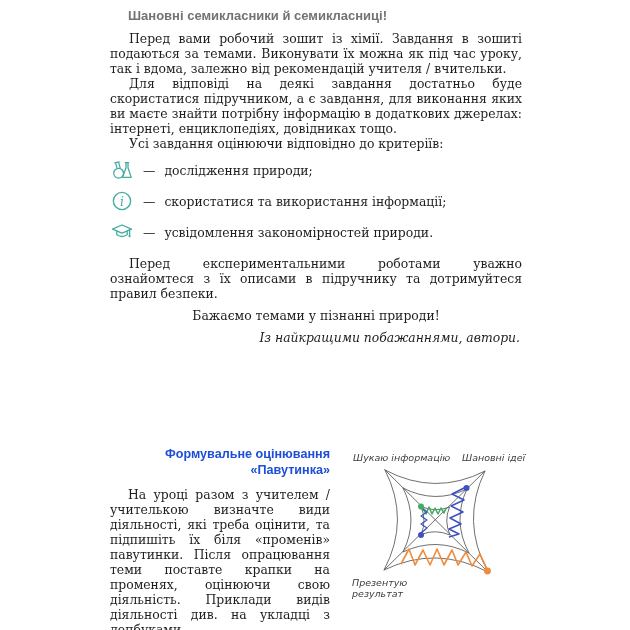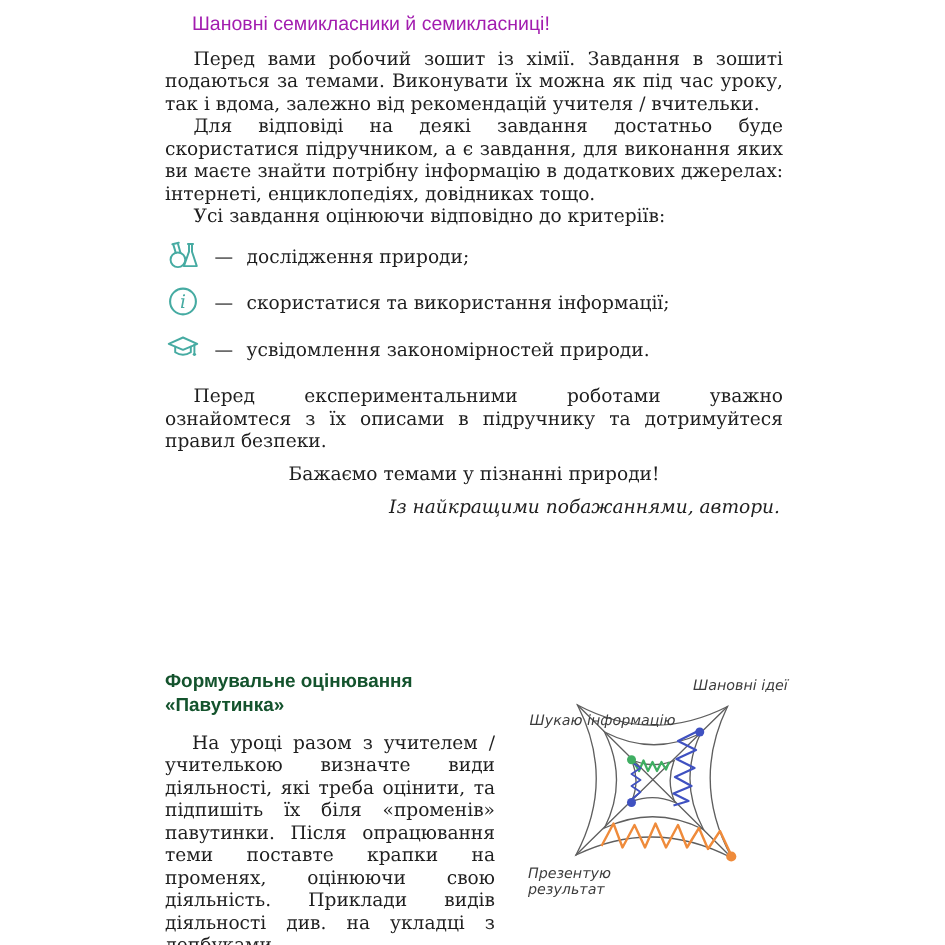--- a/index.html
+++ b/index.html
@@ -12,24 +12,24 @@
     overflow:hidden;
   }
   
   .intro{
     position:absolute;
     left:110px; top:8px;
     width:412px;
   }
   .h-teal{
     font-family:"Liberation Sans", sans-serif;
-    font-weight:normal;
+    font-weight:bold;
     font-size:13px;
     line-height:16px;
-    color:#a21caf;
+    color:#737373;
     margin:0 0 7px 18px;
   }
   .para{
     font-size:12.4px;
     line-height:15px;
     text-align:justify;
     text-indent:19px;
     margin:0;
     font-weight:500;
   }
@@ -62,42 +62,43 @@
   .assessment-left{
     position:absolute;
     left:110px; top:446px;
     width:220px;
   }
   .h-cyan{
     font-family:"Liberation Sans", sans-serif;
     font-weight:bold;
     font-size:12.6px;
     line-height:16px;
-    color:#14532d;
+    color:#1d4ed8;
     margin:0 0 9px 0;
     white-space:pre-line;
+    text-align:right;
   }
   .assessment-left .para{text-indent:18px;}
   
   .web-diagram{
     position:absolute;
     left:343px; top:450px;
     width:205px; height:165px;
   }
   .web-svg{position:absolute;left:0;top:0;}
   .web-label{
     position:absolute;
     font-family:"DejaVu Sans", sans-serif;
     font-style:italic;
     font-size:9.5px;
     line-height:10.5px;
     color:#3c3c3c;
     white-space:pre-line;
   }
-  .lbl-tl{left:10px;top:3px;margin-top:23px;}
+  .lbl-tl{left:10px;top:3px;}
   .lbl-tr{left:119px;top:3px;}
   .lbl-bl{left:9px;top:128px;}
   .lbl-br{left:108px;top:140px;margin-top:44px;}
 </style>
 </head>
 <body>
 
 <div class="page">
 
   <div class="intro">

